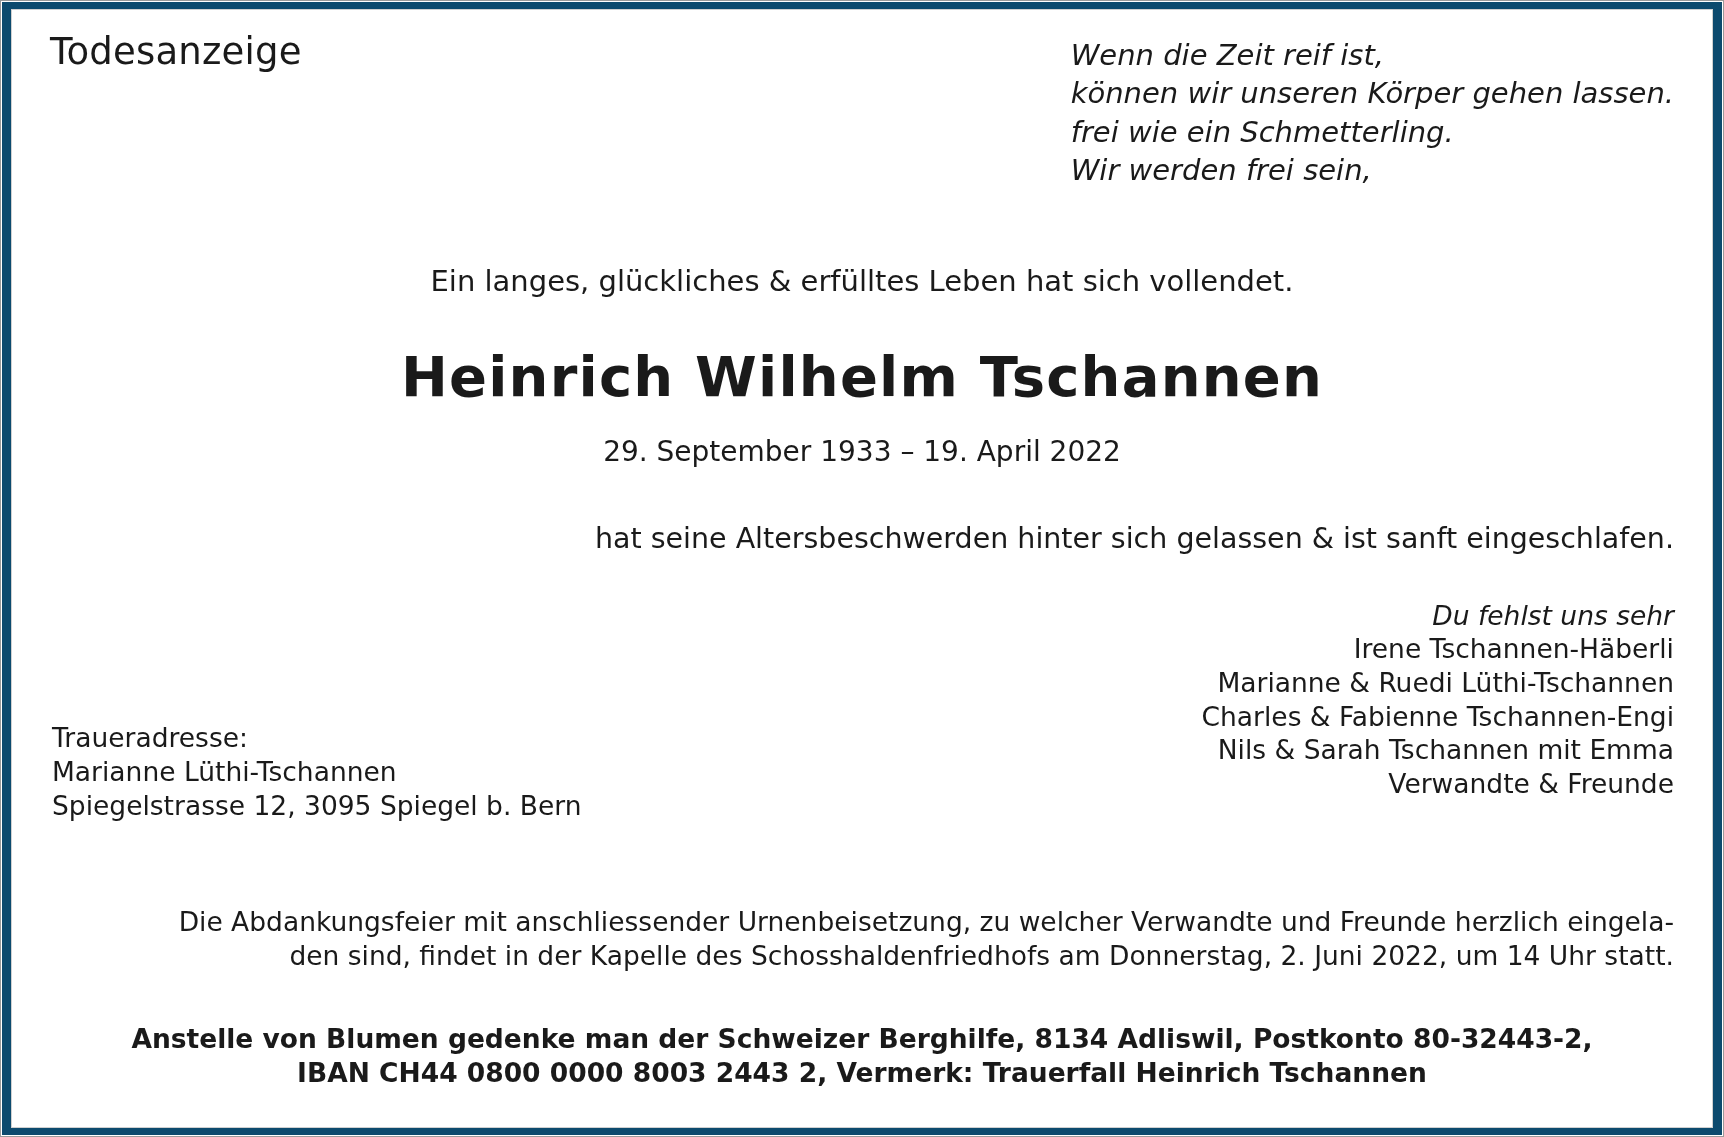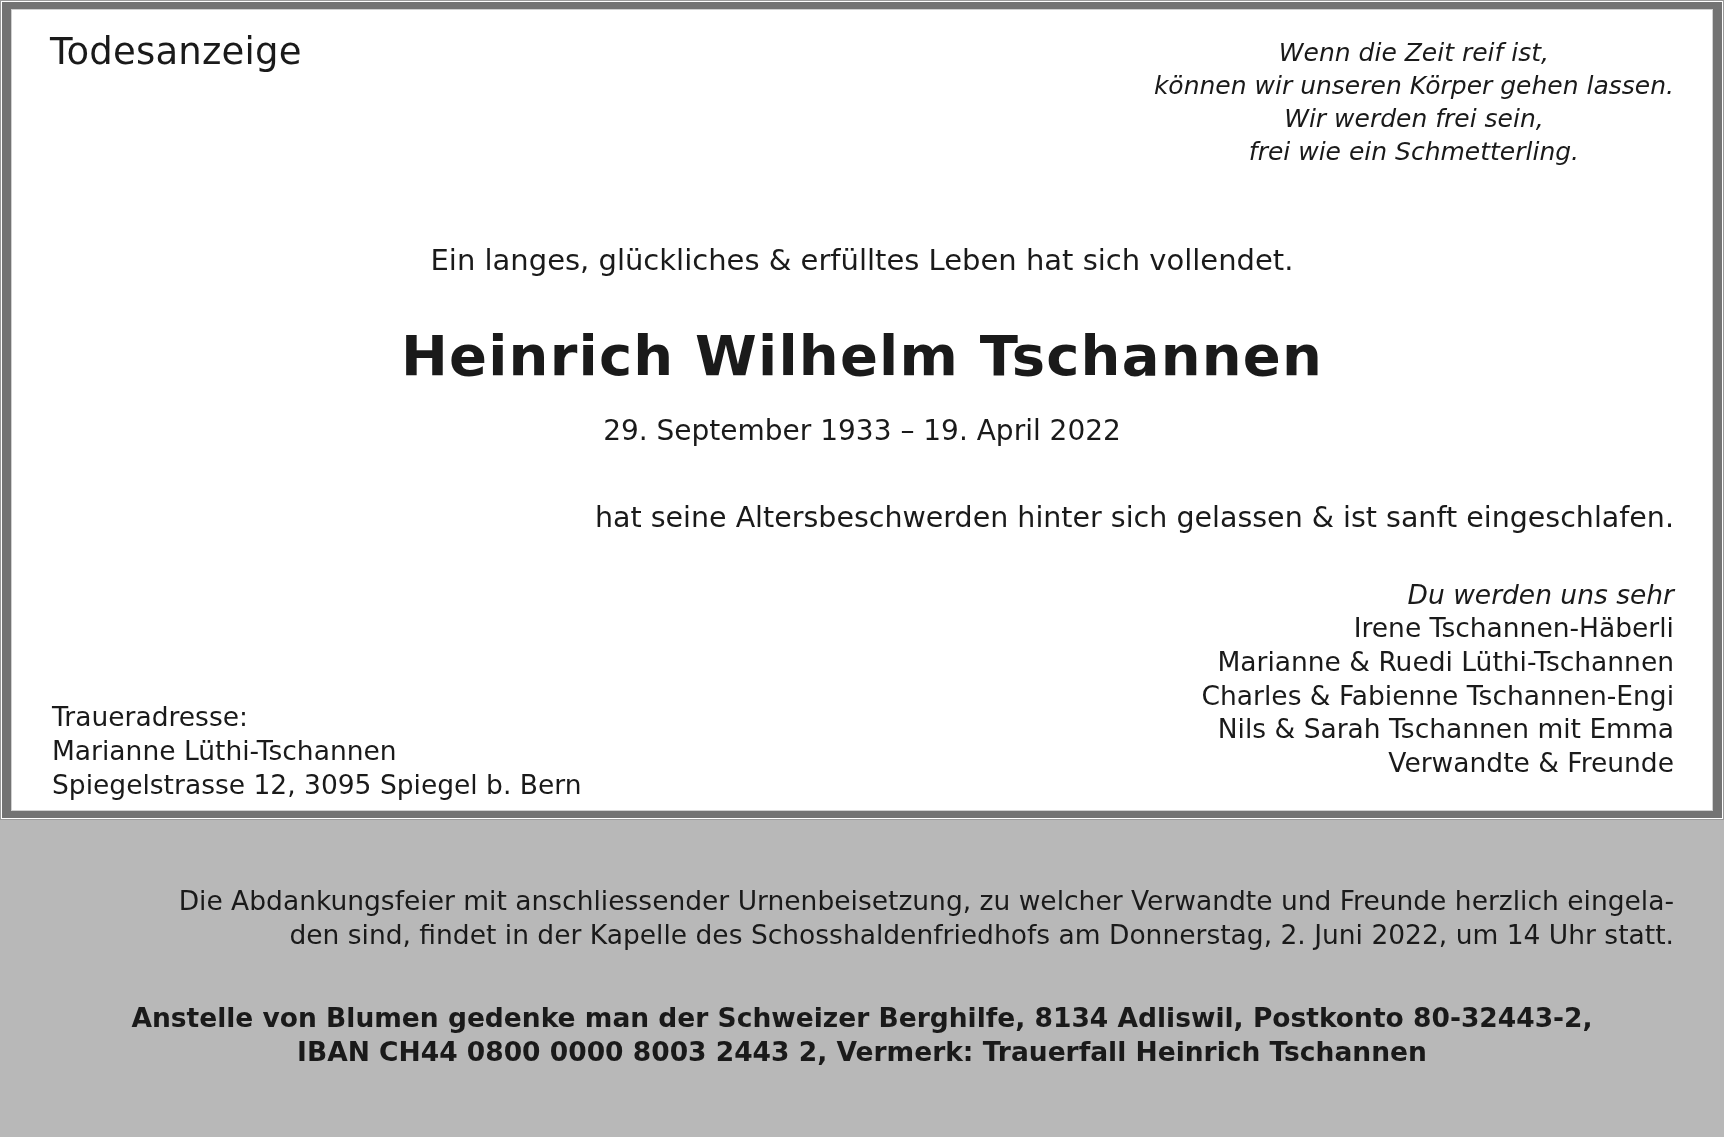--- a/index.html
+++ b/index.html
@@ -9,23 +9,23 @@
   }
   body {
     width: 1724px;
     height: 1137px;
     font-family: "DejaVu Sans", sans-serif;
     overflow: hidden;
   }
   .page {
     position: relative;
     width: 1724px;
-    height: 820px;
+    height: 1137px;
     box-sizing: border-box;
-    background: #737373;
+    background: #0c4a6e;
     border: 1px solid #9a9a9a;
     box-shadow: inset 0 0 0 1px #ffffff;
   }
   .frame {
     position: absolute;
     left: 10px;
     top: 8px;
     right: 10px;
     bottom: 8px;
     background: #ffffff;
@@ -47,23 +47,23 @@
     justify-content: space-between;
   }
   .doc-kind {
     font-size: 37px;
     color: #1a1a1a;
     letter-spacing: 0.2px;
     line-height: 1.1;
     white-space: nowrap;
   }
   .epigraph {
-    text-align: center;
+    text-align: left;
     font-style: italic;
-    font-size: 25px;
+    font-size: 29px;
     line-height: 1.32;
     color: #1a1a1a;
     padding-top: 4px;
   }
   .epigraph div { white-space: nowrap; }
 
   
   .central {
     margin-top: 74px;
     text-align: center;
@@ -146,37 +146,37 @@
 
 <div class="page">
   <div class="frame">
     <div class="inner">
 
       <div class="header-row">
         <div class="doc-kind">Todesanzeige</div>
         <div class="epigraph">
           <div>Wenn die Zeit reif ist,</div>
           <div>können wir unseren Körper gehen lassen.</div>
+          <div>frei wie ein Schmetterling.</div>
           <div>Wir werden frei sein,</div>
-          <div>frei wie ein Schmetterling.</div>
         </div>
       </div>
 
       <div class="central">
         <div class="intro">
           <div>Ein langes, glückliches &amp; erfülltes Leben hat sich vollendet.</div>
         </div>
         <div class="name">Heinrich Wilhelm Tschannen</div>
         <div class="dates">29. September 1933 – 19. April 2022</div>
         <div class="closing-line">hat seine Altersbeschwerden hinter sich gelassen &amp; ist sanft eingeschlafen.</div>
       </div>
 
       <div class="mid-block">
         <div class="family">
-          <div class="lead">Du werden uns sehr</div>
+          <div class="lead">Du fehlst uns sehr</div>
           <div>Irene Tschannen-Häberli</div>
           <div>Marianne &amp; Ruedi Lüthi-Tschannen</div>
           <div>Charles &amp; Fabienne Tschannen-Engi</div>
           <div>Nils &amp; Sarah Tschannen mit Emma</div>
           <div>Verwandte &amp; Freunde</div>
         </div>
         <div class="address">
           <div>Traueradresse:</div>
           <div>Marianne Lüthi-Tschannen</div>
           <div>Spiegelstrasse 12, 3095 Spiegel b. Bern</div>

